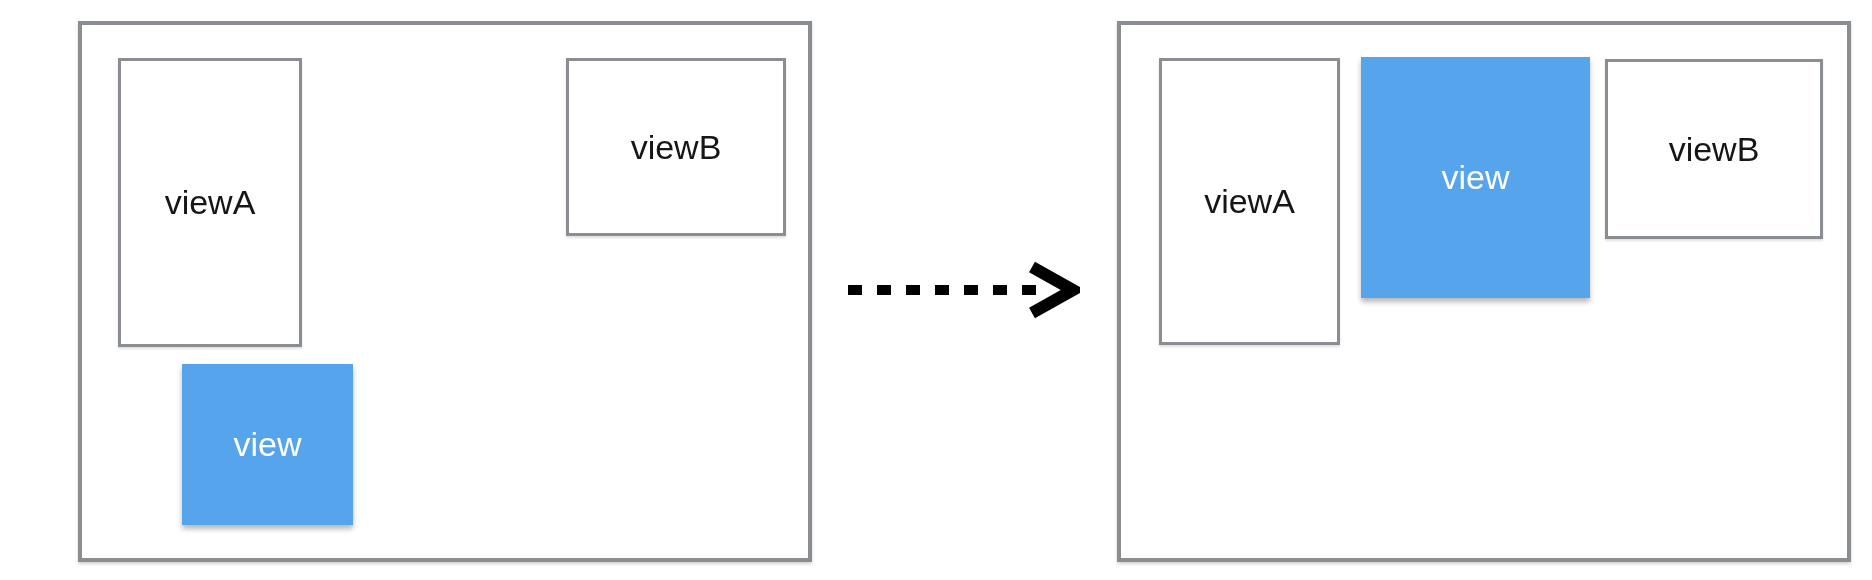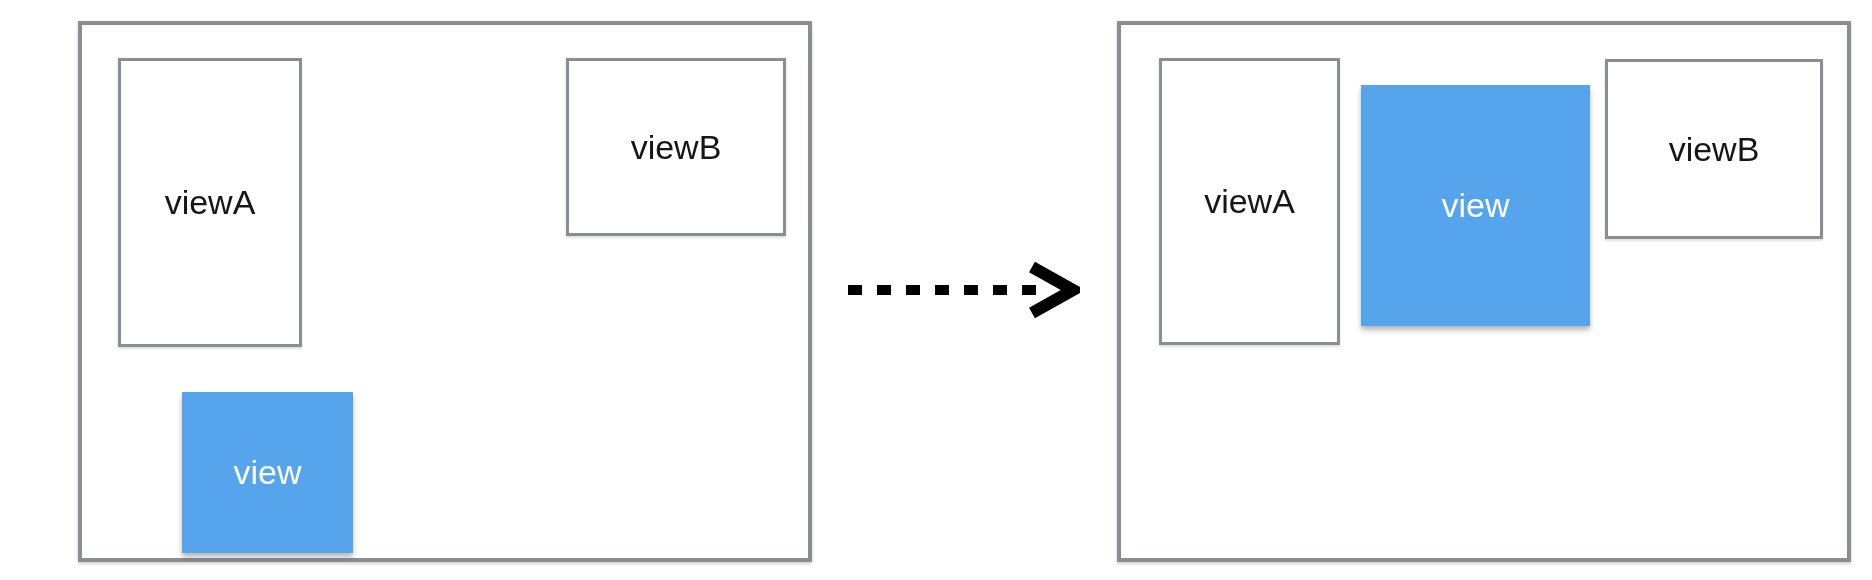--- a/index.html
+++ b/index.html
@@ -39,21 +39,20 @@
   }
   .box.outlined {
     border: 3px solid var(--border-gray, #8a8d92);
     box-shadow: 0 2px 2px rgba(0,0,0,0.12);
   }
   .box.blue {
     background: var(--accent-blue, #55a4ec);
     color: var(--text-light, #fdfdfd);
     border: none;
     box-shadow: 0 4px 5px rgba(0,0,0,0.28);
-    margin-top: 28px;
   }
 
   
   .before .viewA { left: 36px;  top: 33px;  width: 184px; height: 289px; }
   .before .viewB { left: 484px; top: 33px;  width: 220px; height: 178px; }
   .before .view  { left: 100px; top: 339px; width: 171px; height: 161px; }
 
   
   .after .viewA { left: 38px;  top: 33px; width: 181px; height: 287px; }
   .after .view  { left: 240px; top: 32px; width: 229px; height: 241px; }

